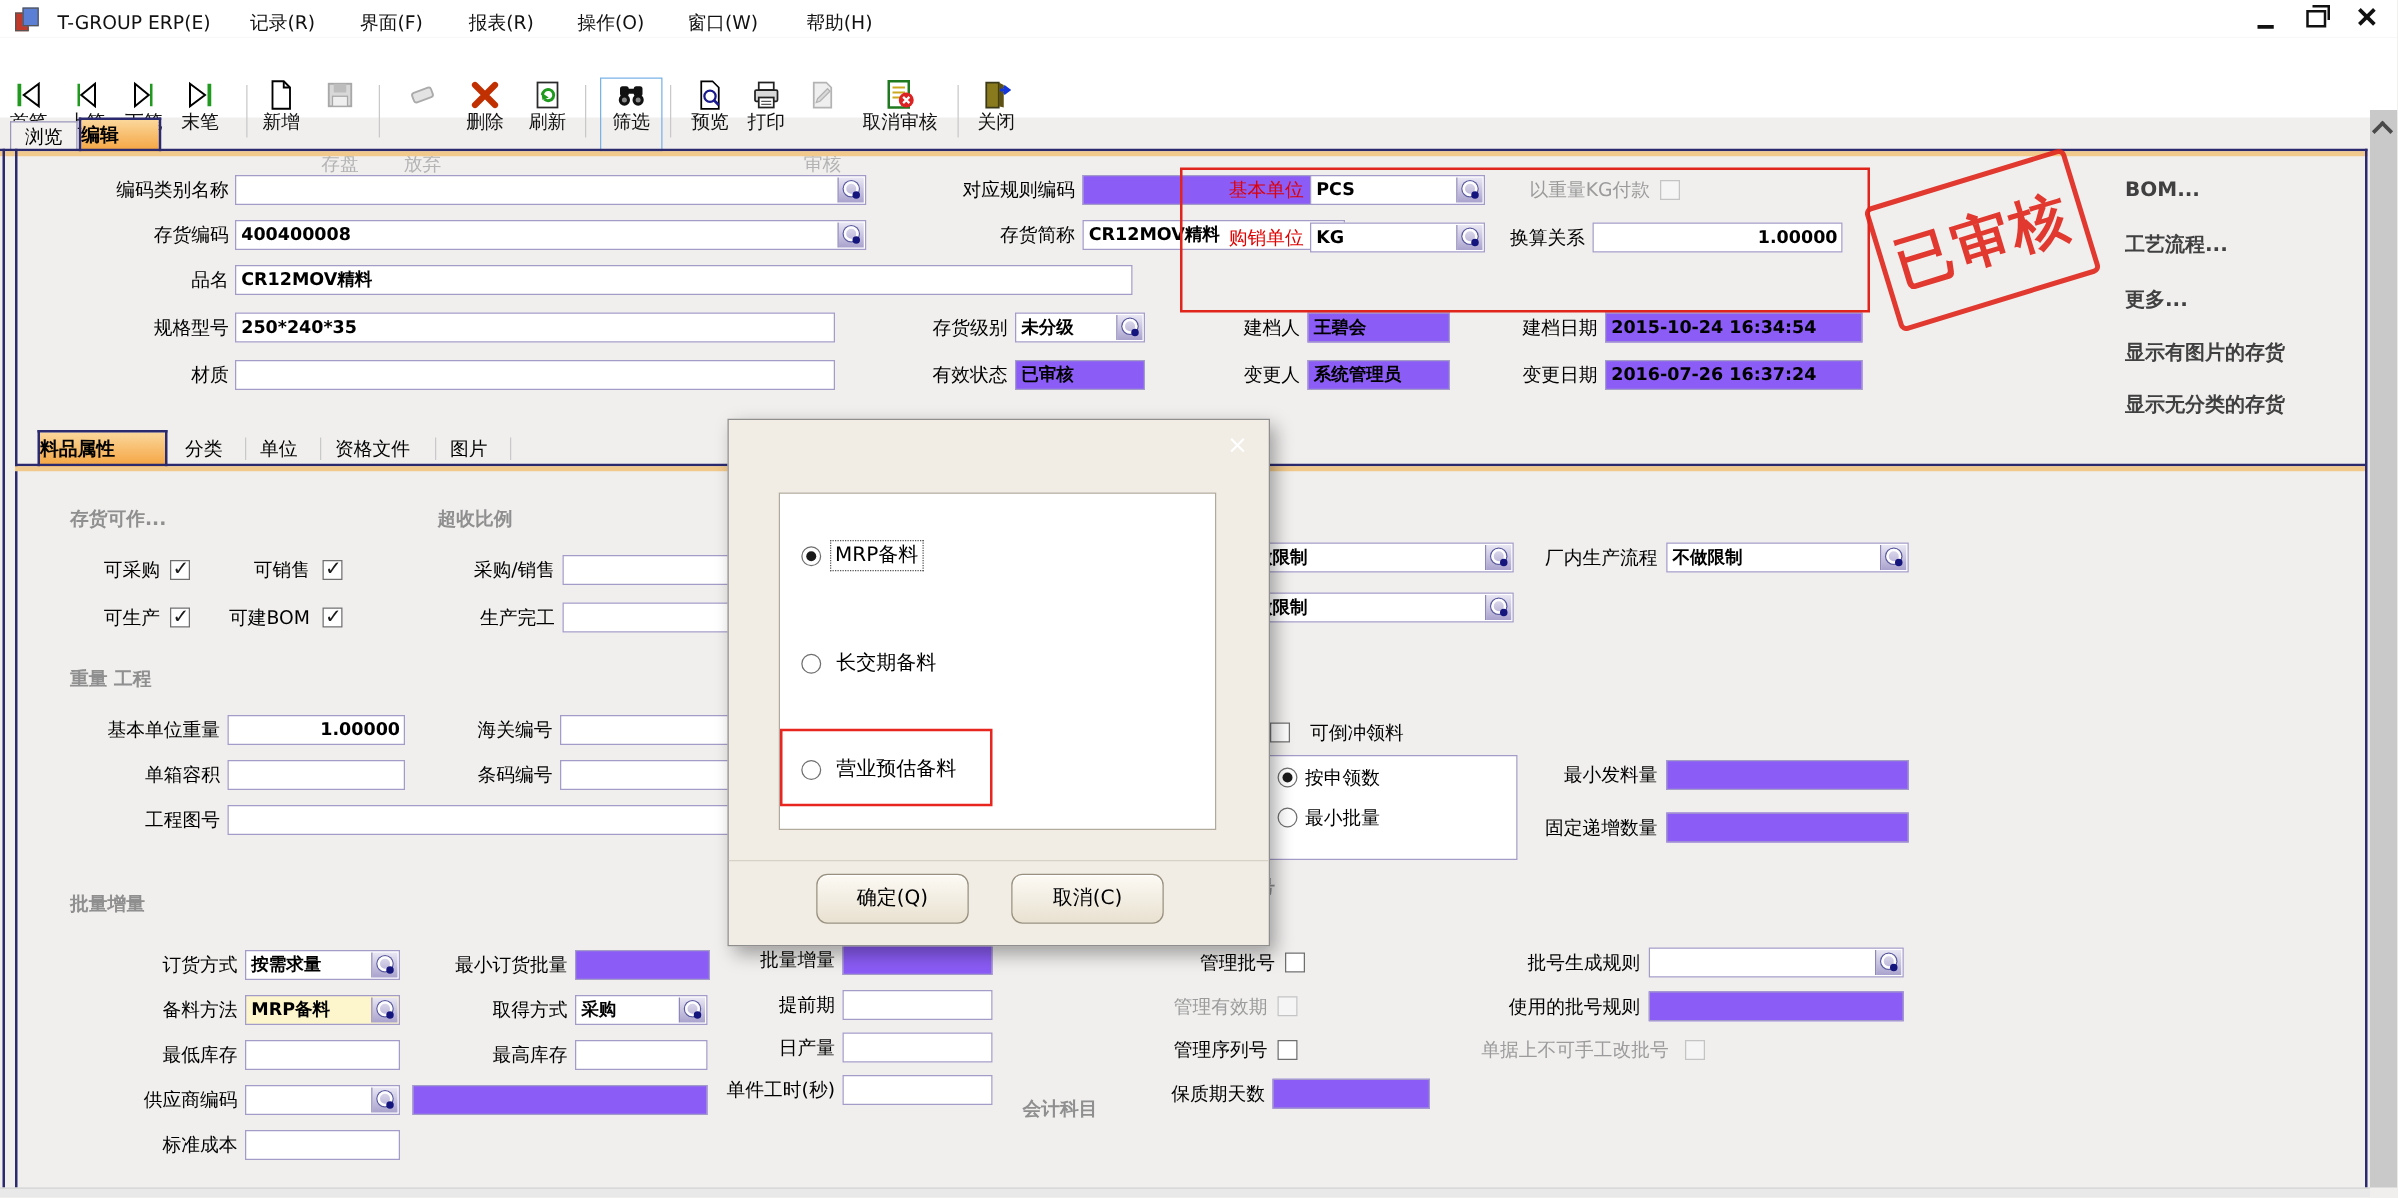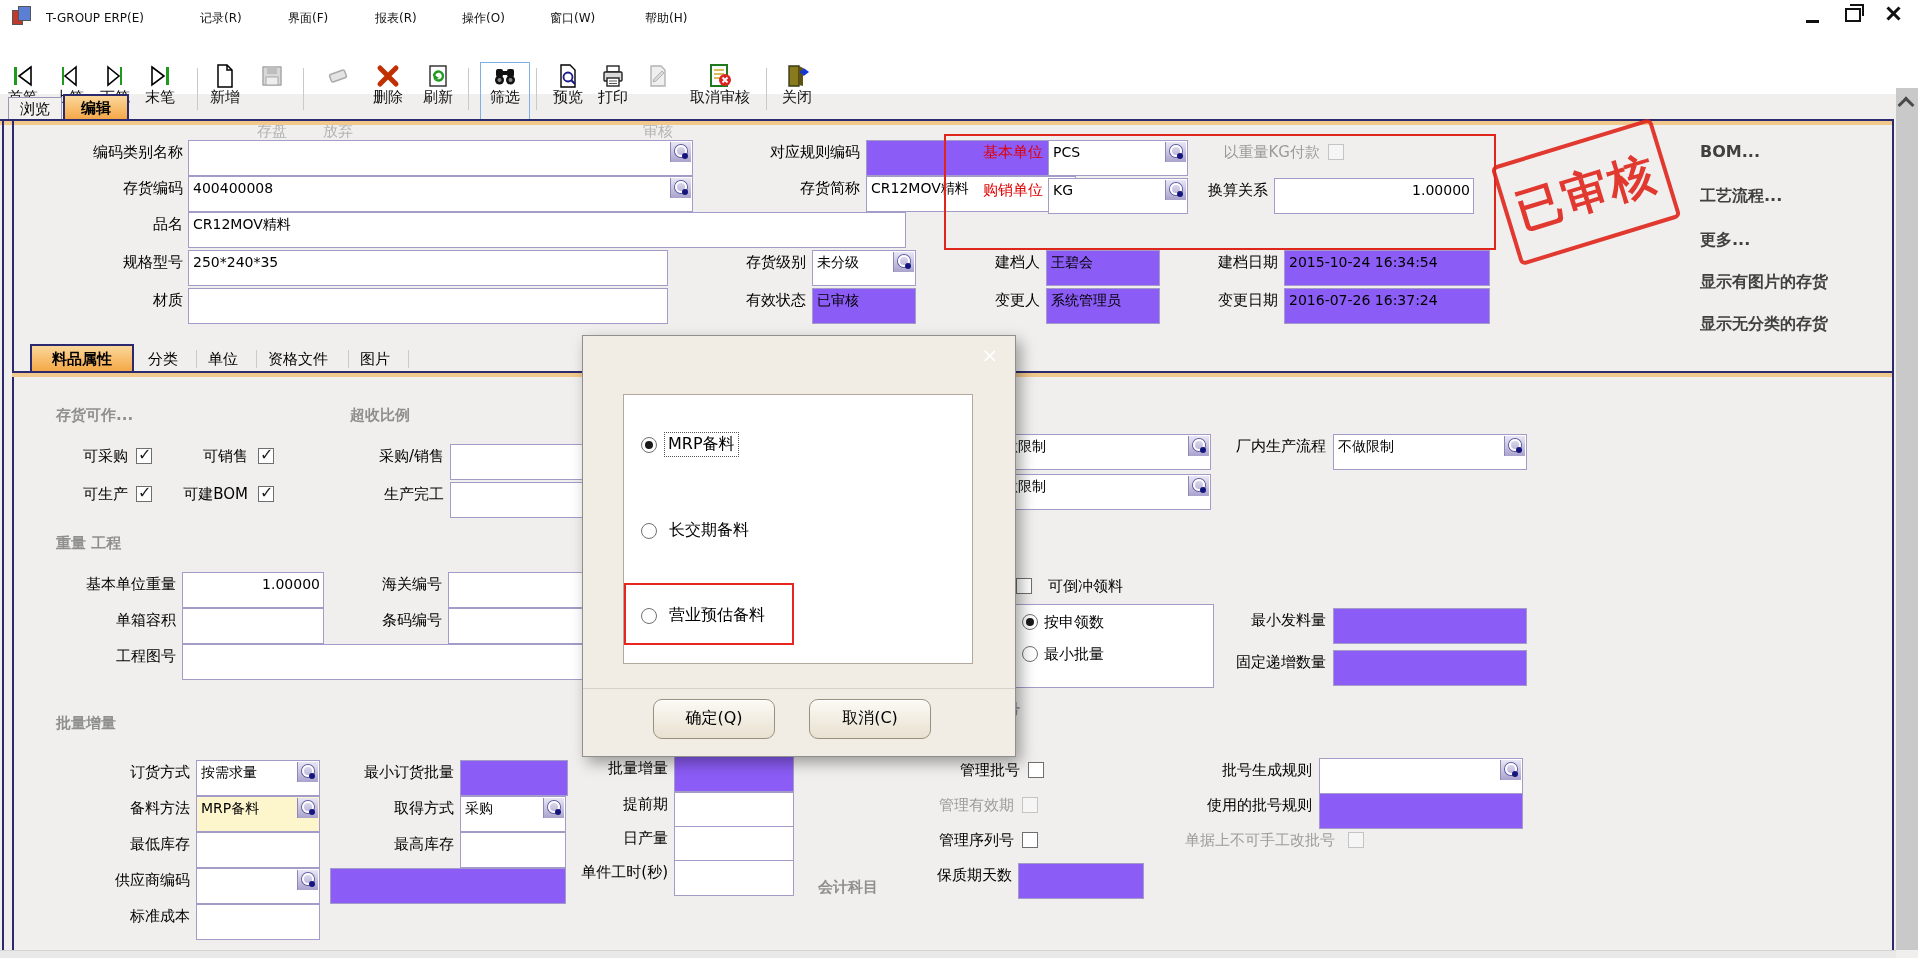--- a/index.html
+++ b/index.html
@@ -1,52 +1,52 @@
 <!DOCTYPE html>
 <html><head>
 <meta charset="utf-8">
 <style>
   html,body{margin:0;padding:0;}
   body{font-family:"DejaVu Sans","Liberation Sans",sans-serif;background:#f0efee;}
   #screen{position:relative;width:1918px;height:958px;overflow:hidden;background:#f0efee;font-size:15px;color:#000;}
   .abs{position:absolute;}
   
   #titlebar{position:absolute;left:0;top:0;width:1918px;height:30px;background:#ffffff;border-bottom:1px solid #e4e4e4;}
-  .menu-item{position:absolute;top:8px;height:20px;line-height:20px;font-size:12px;color:#111;white-space:nowrap;cursor:default;}
+  .menu-item{position:absolute;top:8px;height:20px;line-height:20px;font-size:15px;color:#111;white-space:nowrap;cursor:default;}
   #applogo{position:absolute;left:12px;top:6px;width:18px;height:18px;}
   #applogo .sq1{position:absolute;left:0;top:4px;width:9px;height:13px;background:#c0392b;border:1px solid #555;}
   #applogo .sq2{position:absolute;left:6px;top:0;width:11px;height:13px;background:#5b7fd4;border:1px solid #555;}
   .winctl{position:absolute;top:4px;width:26px;height:20px;cursor:pointer;}
   .wc-min{border-bottom:3px solid #111;width:13px;height:10px;}
   .wc-restore{width:12px;height:10px;border:2px solid #111;background:#fff;}
   .wc-restore::after{content:"";position:absolute;left:3px;top:-6px;width:12px;height:10px;border:2px solid #111;border-bottom:none;border-left:none;}
   .wc-close{width:14px;height:14px;}
   .wc-close::before,.wc-close::after{content:"";position:absolute;left:6px;top:-1px;width:3px;height:17px;background:#111;}
   .wc-close::before{transform:rotate(45deg);}.wc-close::after{transform:rotate(-45deg);}
   
   #toolbar{position:absolute;left:0;top:30px;width:1918px;height:64px;background:#fff;}
   .tbtn{position:absolute;top:33px;width:46px;height:58px;text-align:center;cursor:pointer;}
   .tbtn .ico{display:block;margin:0 auto;width:26px;height:26px;}
   .tbtn .tlabel{display:block;font-size:15px;line-height:17px;color:#111;white-space:nowrap;}
   .tbtn.disabled .tlabel{color:#b3b3b3;margin-top:34px;}
   .tbtn.focused{outline:1px solid #7ab2e8;}
   .tsep{position:absolute;top:38px;width:1px;height:42px;background:#c9c9c9;}
   
   .tab-inactive{position:absolute;background:#f3f1ef;border:1px solid #9a97bb;border-bottom:none;text-align:center;cursor:pointer;}
-  .tab-active{position:absolute;background:linear-gradient(180deg,#fbd79b 0%,#f4a23d 100%);border:2px solid #2c2a6e;border-bottom:none;font-weight:bold;text-align:center;cursor:pointer;}
+  .tab-active{position:absolute;background:linear-gradient(180deg,#fbd79b 0%,#f4a23d 100%);border:2px solid #2c2a6e;border-bottom:none;font-weight:bold;text-align:left;cursor:pointer;}
   .navy-h{position:absolute;height:2px;background:#2c2a6e;}
   .navy-v{position:absolute;width:2px;background:#2c2a6e;}
   .orange-h{position:absolute;height:4px;background:#f2c98c;}
   
   .lbl{position:absolute;height:24px;line-height:24px;font-size:15px;color:#000;text-align:right;white-space:nowrap;}
   .lbl.red{color:#e00000;}
   .lbl.gray{color:#9b9b9b;}
   .lbl.left{text-align:left;}
   .heading{position:absolute;font-size:15px;font-weight:bold;color:#8f8f8f;white-space:nowrap;}
-  .fld{position:absolute;height:36px;background:#fff;border:1px solid #a49cc8;box-sizing:border-box;overflow:hidden;}
+  .fld{position:absolute;height:24px;background:#fff;border:1px solid #a49cc8;box-sizing:border-box;overflow:hidden;font-weight:bold;}
   .fld .v{position:absolute;left:4px;top:1px;right:3px;font-size:14px;line-height:20px;white-space:nowrap;}
   .fld.num .v{text-align:right;}
   .fld.dis{background:#8b5cf6;}
   .fld.ylw{background:#fdf6cd;}
   .lk{position:absolute;right:1px;top:1px;width:20px;height:20px;background:linear-gradient(180deg,#e9e7f4,#a9a2cd);border-left:1px solid #8f87ba;cursor:pointer;}
   .lk::before{content:"";position:absolute;left:4px;top:3px;width:8px;height:8px;border:2px solid #fdfdff;border-radius:50%;box-shadow:0 0 0 1px #5a5a9e;}
   .lk::after{content:"";position:absolute;right:3px;bottom:3px;width:6px;height:6px;background:#15157e;border-radius:50%;}
   .cb{position:absolute;width:16px;height:16px;background:#fff;border:1px solid #6f6f6f;box-sizing:border-box;cursor:pointer;}
   .cb.checked::after{content:"✓";position:absolute;left:1px;top:-4px;font-size:16px;font-weight:bold;color:#1a1a1a;}
   .cb.dis{border-color:#c4c4c4;background:#f5f5f5;}

